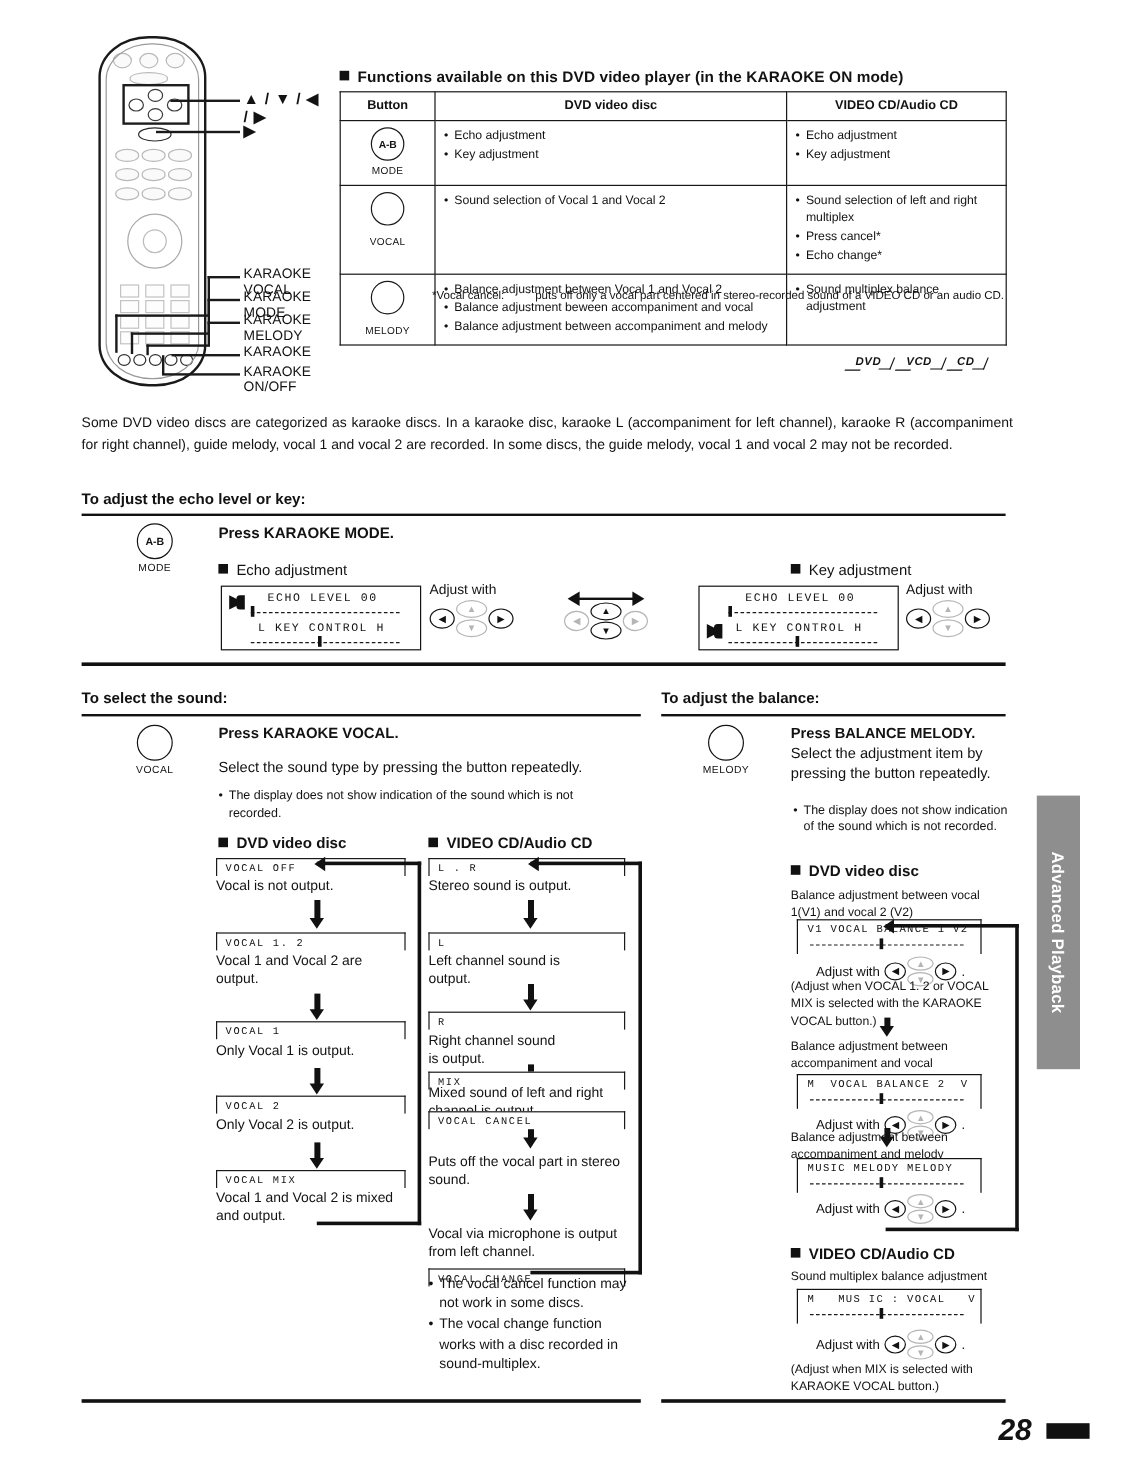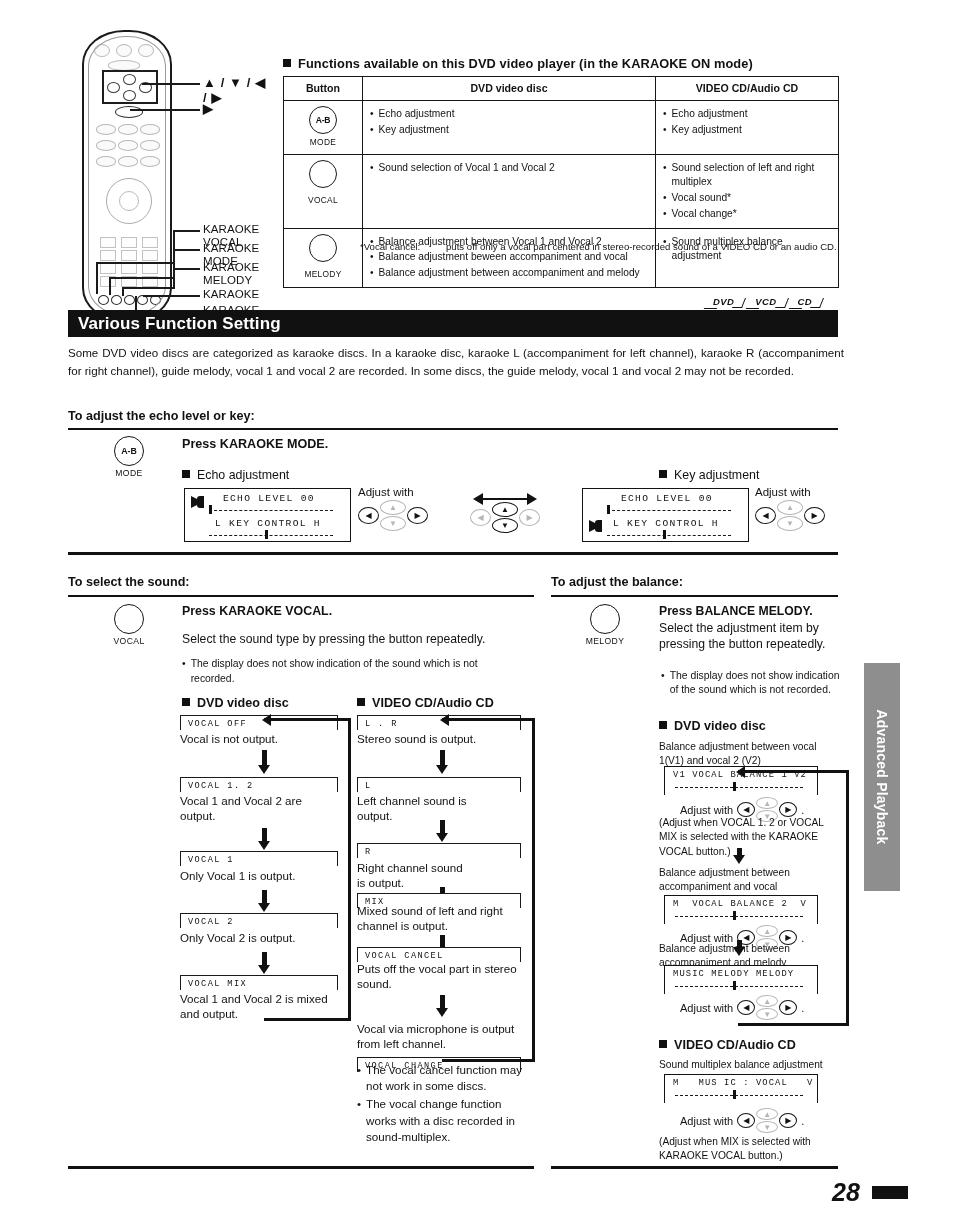--- a/index.html
+++ b/index.html
@@ -284,25 +284,25 @@
               <span>Sound selection of Vocal 1 and Vocal 2</span>
             </div>
         </td>
         <td>
           <div class="li">
               <span class="d">•</span>
               <span>Sound selection of left and right multiplex</span>
             </div>
           <div class="li">
               <span class="d">•</span>
-              <span>Vocal sound*</span>
-            </div>
-          <div class="li">
-              <span class="d">•</span>
-              <span>Vocal change*</span>
+              <span>Press cancel*</span>
+            </div>
+          <div class="li">
+              <span class="d">•</span>
+              <span>Echo change*</span>
             </div>
         </td>
       </tr>
       <tr>
         <td class="btncell">
           <div class="btncircle"></div>
           <div class="btncap">MELODY</div>
         </td>
         <td>
           <div class="li">
@@ -334,23 +334,20 @@
       <div class="v">puts off only a vocal part centered in stereo-recorded sound of a VIDEO CD or an audio CD.</div>
     </div>
   </div>
 
   <div class="abs" id="disc-badges">
     <div class="badge">DVD</div>
     <div class="badge">VCD</div>
     <div class="badge">CD</div>
   </div>
 
-  <div class="abs" id="section-banner">
-    <span>Various Function Setting</span>
-  </div>
 
   <div class="abs" id="intro-paragraph">Some DVD video discs are categorized as karaoke discs. In a karaoke disc, karaoke L (accompaniment for left channel), karaoke R (accompaniment for right channel), guide melody, vocal 1 and vocal 2 are recorded. In some discs, the guide melody, vocal 1 and vocal 2 may not be recorded.</div>
 
   <div class="abs" id="echo-heading">To adjust the echo level or key:</div>
   <div class="rule" style="left:68px;top:428px;width:770px;height:2.4px"></div>
 
   <div class="abs" id="mode-btn">
     <div class="rbtn">A-B</div>
     <div class="rcap">MODE</div>
   </div>
@@ -493,21 +490,21 @@
   </div>
   <div class="fdesc" style="left:357px;top:860px;width:115px">Right channel sound is output.</div>
   <div class="darrow" style="left:440px;top:887px;height:14px"></div>
 
   <div class="fbox" style="left:357px;top:893px;width:162px;height:14px">
     <div class="code">MIX</div>
   </div>
   <div class="fdesc" style="left:357px;top:903px;width:168px">Mixed sound of left and right channel is output.</div>
   <div class="darrow" style="left:440px;top:935px;height:14px"></div>
 
-  <div class="fbox" style="left:357px;top:947px;width:162px;height:14px">
+  <div class="fbox" style="left:357px;top:926px;width:162px;height:14px">
     <div class="code">VOCAL CANCEL</div>
   </div>
   <div class="fdesc" style="left:357px;top:961px;width:175px">Puts off the vocal part in stereo sound.</div>
   <div class="darrow" style="left:440px;top:995px;height:14px"></div>
 
   <div class="fbox" style="left:357px;top:1057px;width:162px;height:14px">
     <div class="code">VOCAL CHANGE</div>
   </div>
   <div class="fdesc" style="left:357px;top:1021px;width:178px">Vocal via microphone is output from left channel.</div>
   <div class="loop" style="left:442px;top:718px;width:90px;height:338px"></div>

